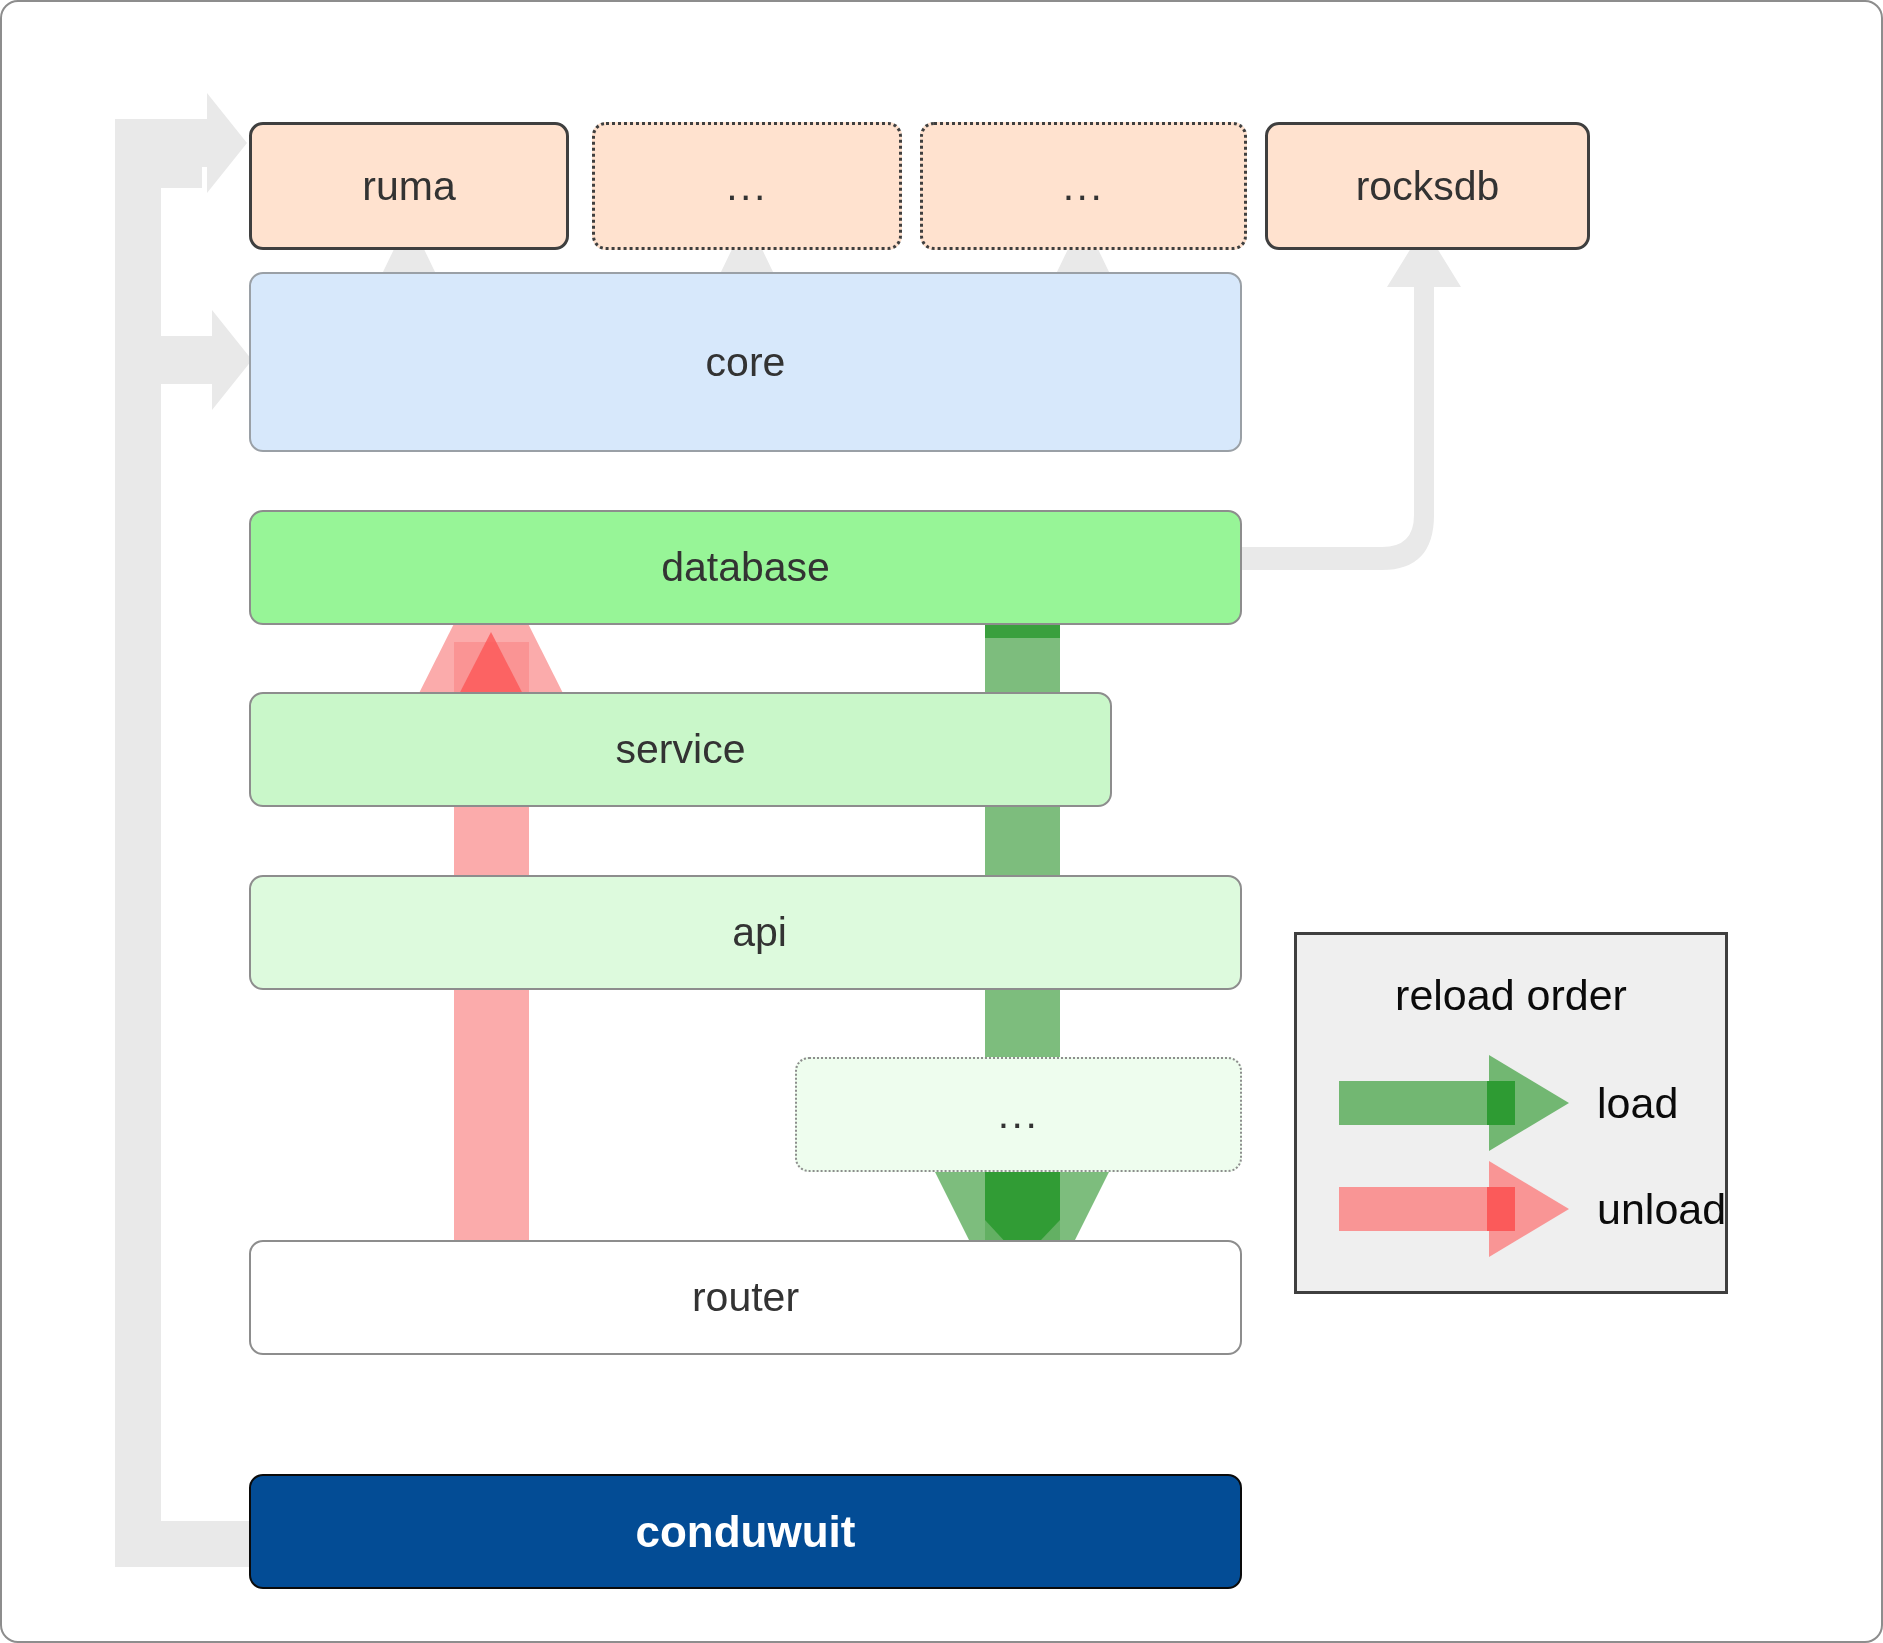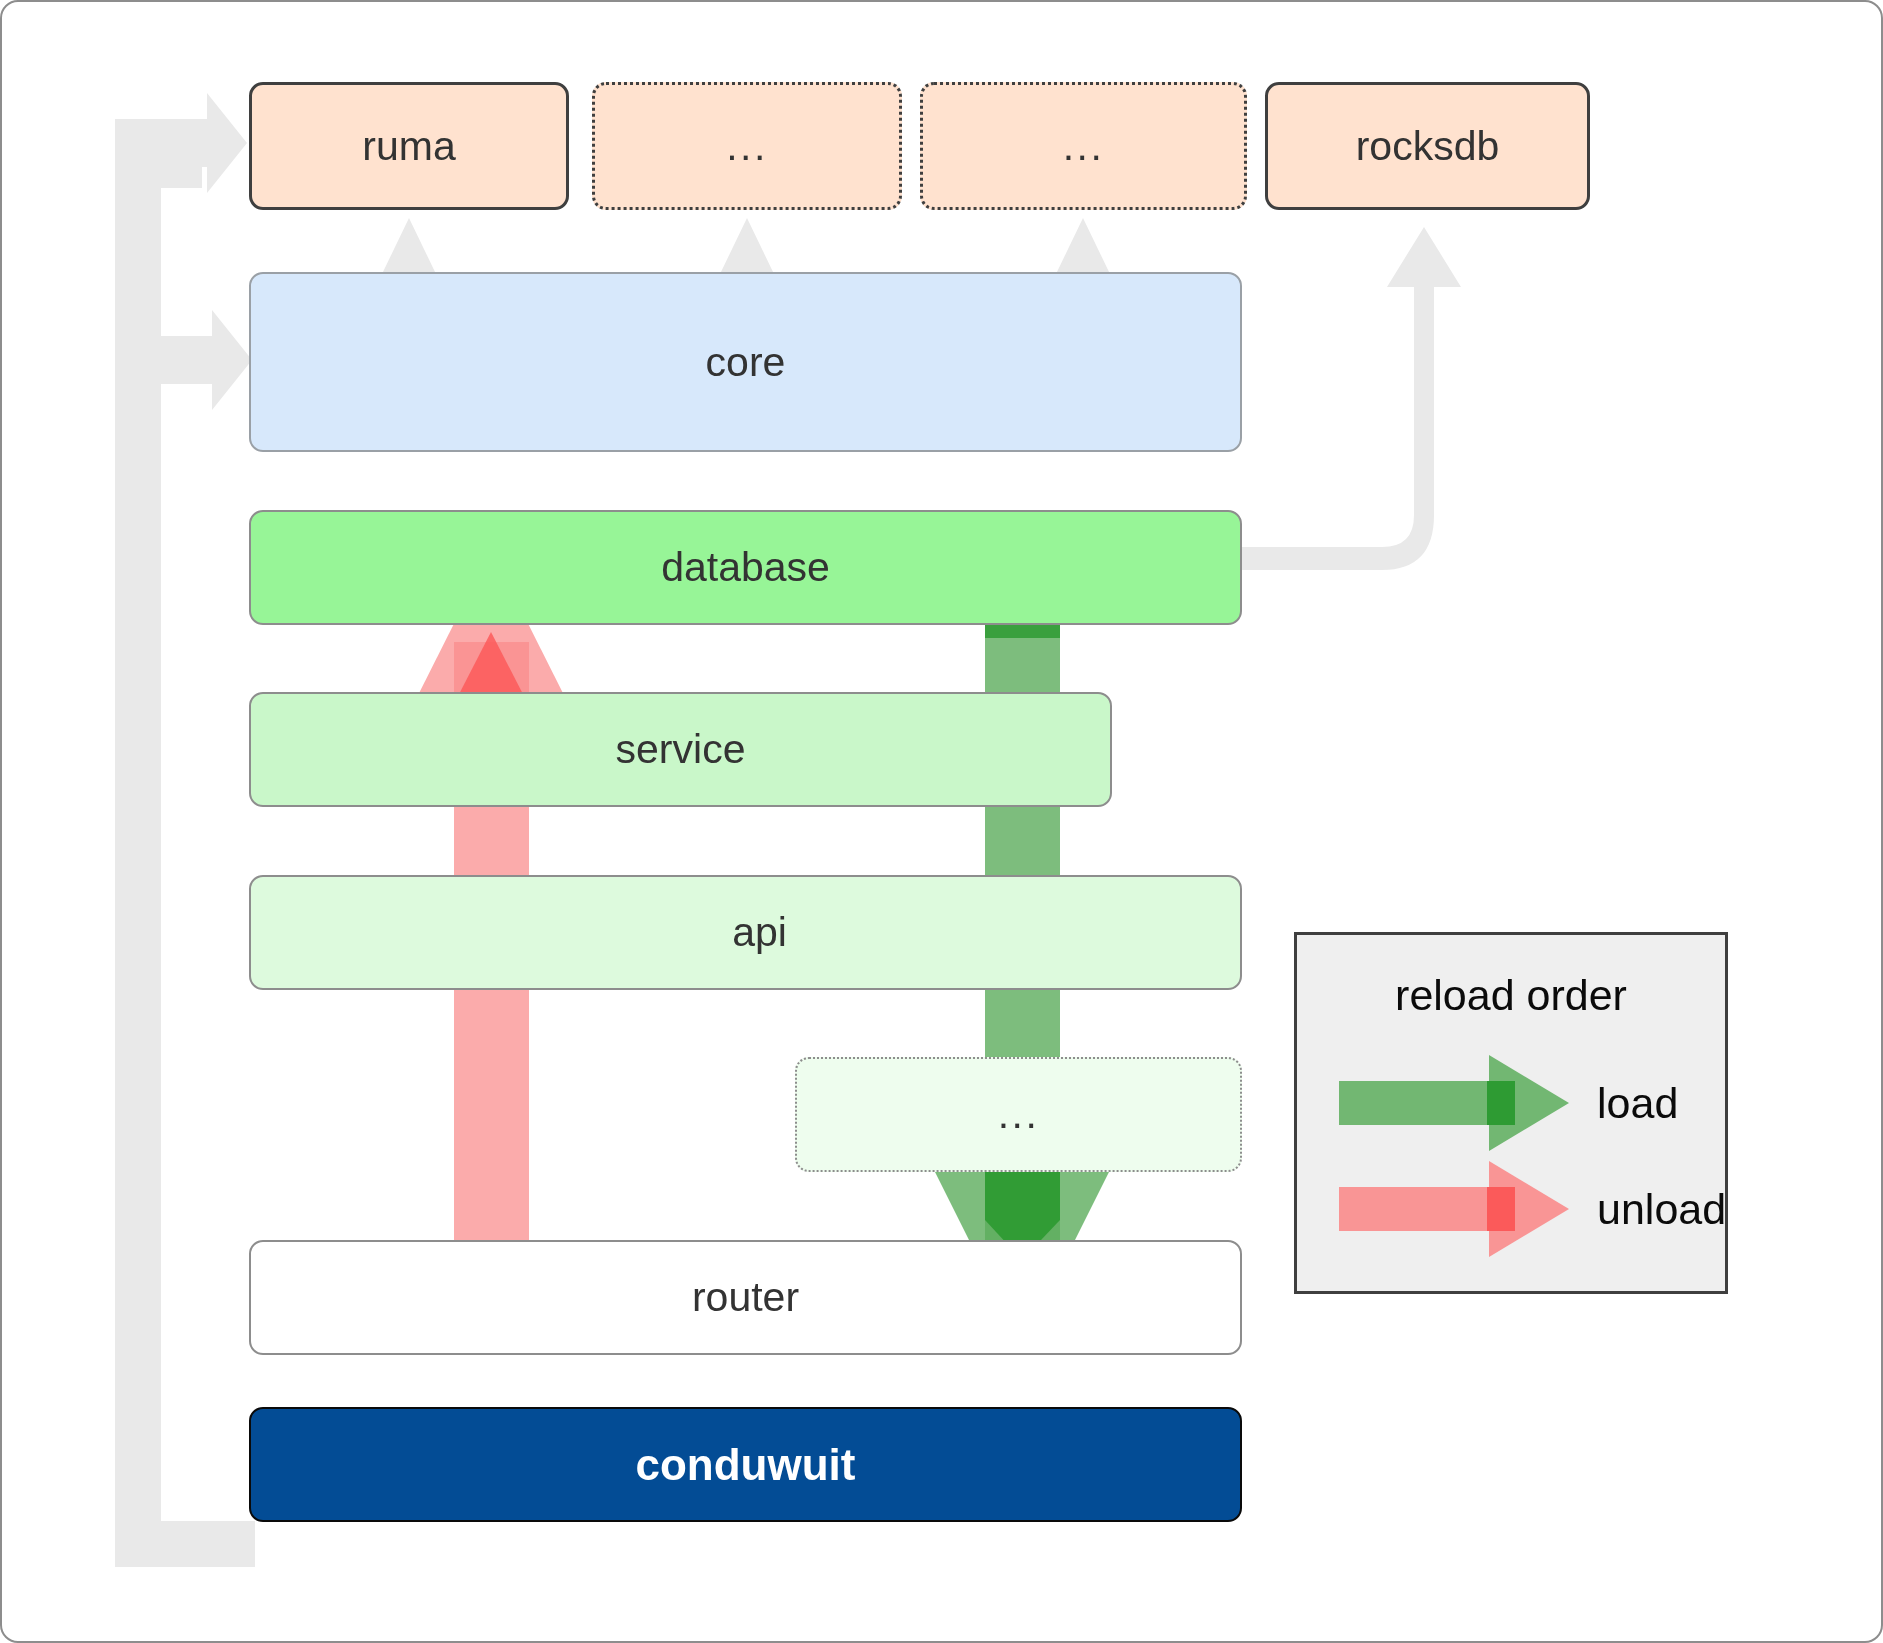--- a/index.html
+++ b/index.html
@@ -40,20 +40,21 @@
     pointer-events: none;
     line-height: 1;
   }
 
   
   .crate {
     background: #ffe2cf;
     border-radius: 14px;
     height: 128px;
     font-size: 41px;
+    margin-top: 40px;
   }
   .crate.solid  { border: 3px solid #3f3f3f; }
   .crate.dotted { border: 3px dotted #3f3f3f; }
 
   
   .core-box {
     background: #d7e8fb;
     border: 2px solid #9aa0a6;
     border-radius: 14px;
     font-size: 41px;
@@ -203,21 +204,21 @@
 
 
   <div class="node layer dotted" style="left:793px; top:1055px; width:447px; height:115px; background:#eefdee;">
     <span class="node-label dots">...</span>
   </div>
 
   <div class="node layer solid" style="left:247px; top:1238px; width:993px; height:115px; background:#ffffff;">
     <span class="node-label">router</span>
   </div>
 
-  <div class="node root-box" style="left:247px; top:1405px; width:993px; height:115px;">
+  <div class="node root-box" style="left:247px; top:1472px; width:993px; height:115px;">
     <span class="node-label">conduwuit</span>
   </div>
 
   <div id="legend" style="left:1292px; top:930px; width:434px; height:362px;">
 
     <div id="legend-title">reload order</div>
 
     <div class="legend-row" style="top:120px;">
       <div class="legend-swatch">
         <svg width="230" height="96" viewBox="0 0 230 96" xmlns="http://www.w3.org/2000/svg">

